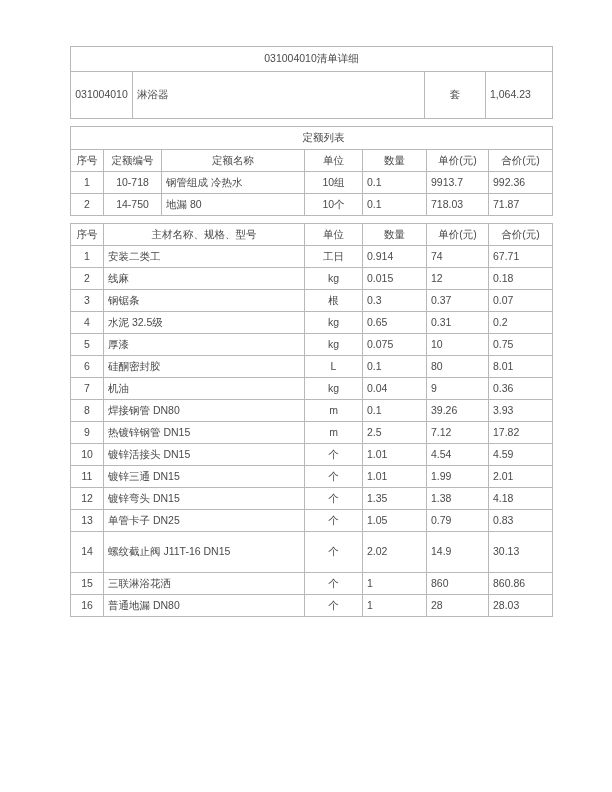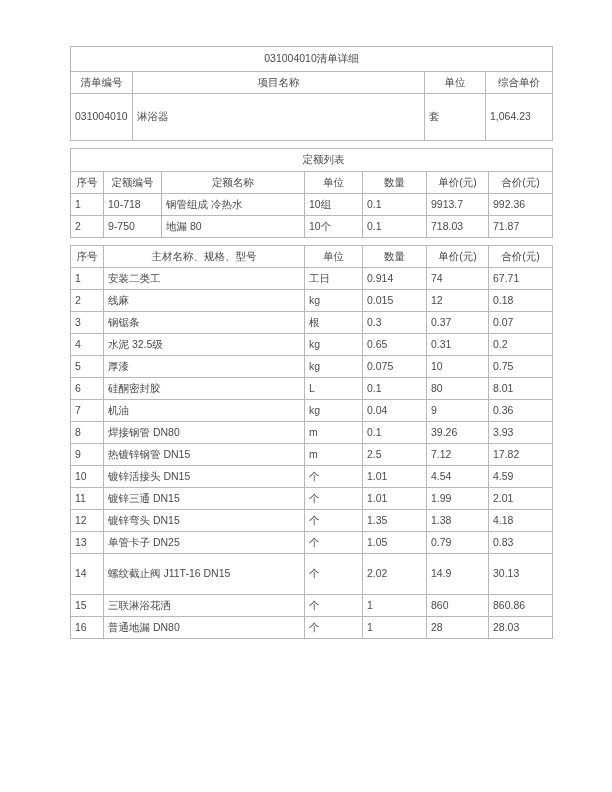--- a/index.html
+++ b/index.html
@@ -55,21 +55,21 @@
   tr.body-row td {
     height: 21px;
   }
   tr.tall-row td {
     height: 40px;
   }
   tr.item-row td {
     height: 46px;
   }
 
-  .c-center { }
+  .c-center { text-align: center; }
   .c-left   { text-align: left; }
   .c-right  { text-align: left; }
 
   .num {
     font-family: "Liberation Sans", "DejaVu Sans", sans-serif;
     color: #2b2b2b;
   }
   .cjk { color: #555555; }
 
   
@@ -89,26 +89,20 @@
   <table class="detail">
     <colgroup>
       <col style="width:62px">
         <col style="width:292px">
       <col style="width:61px">
         <col style="width:67px">
     </colgroup>
     <tbody>
       <tr>
         <td class="title-cell" colspan="4">031004010清单详细</td>
-      </tr>
-      <tr class="col-head">
-        <td>清单编号</td>
-        <td>项目名称</td>
-        <td>单位</td>
-        <td>综合单价</td>
       </tr>
       <tr class="item-row">
         <td class="c-center num">031004010</td>
         <td class="c-left cjk">淋浴器</td>
         <td class="c-center cjk">套</td>
         <td class="c-right num">1,064.23</td>
       </tr>
     </tbody>
   </table>
 
@@ -141,21 +135,21 @@
         <td class="c-center num">1</td>
         <td class="c-center num">10-718</td>
         <td class="c-left cjk">钢管组成 冷热水</td>
         <td class="c-center cjk">10组</td>
         <td class="c-right num">0.1</td>
         <td class="c-right num">9913.7</td>
         <td class="c-right num">992.36</td>
       </tr>
       <tr class="body-row">
         <td class="c-center num">2</td>
-        <td class="c-center num">9-750</td>
+        <td class="c-center num">14-750</td>
         <td class="c-left cjk">地漏 80</td>
         <td class="c-center cjk">10个</td>
         <td class="c-right num">0.1</td>
         <td class="c-right num">718.03</td>
         <td class="c-right num">71.87</td>
       </tr>
     </tbody>
   </table>
 
   <div style="height:7px"></div>

